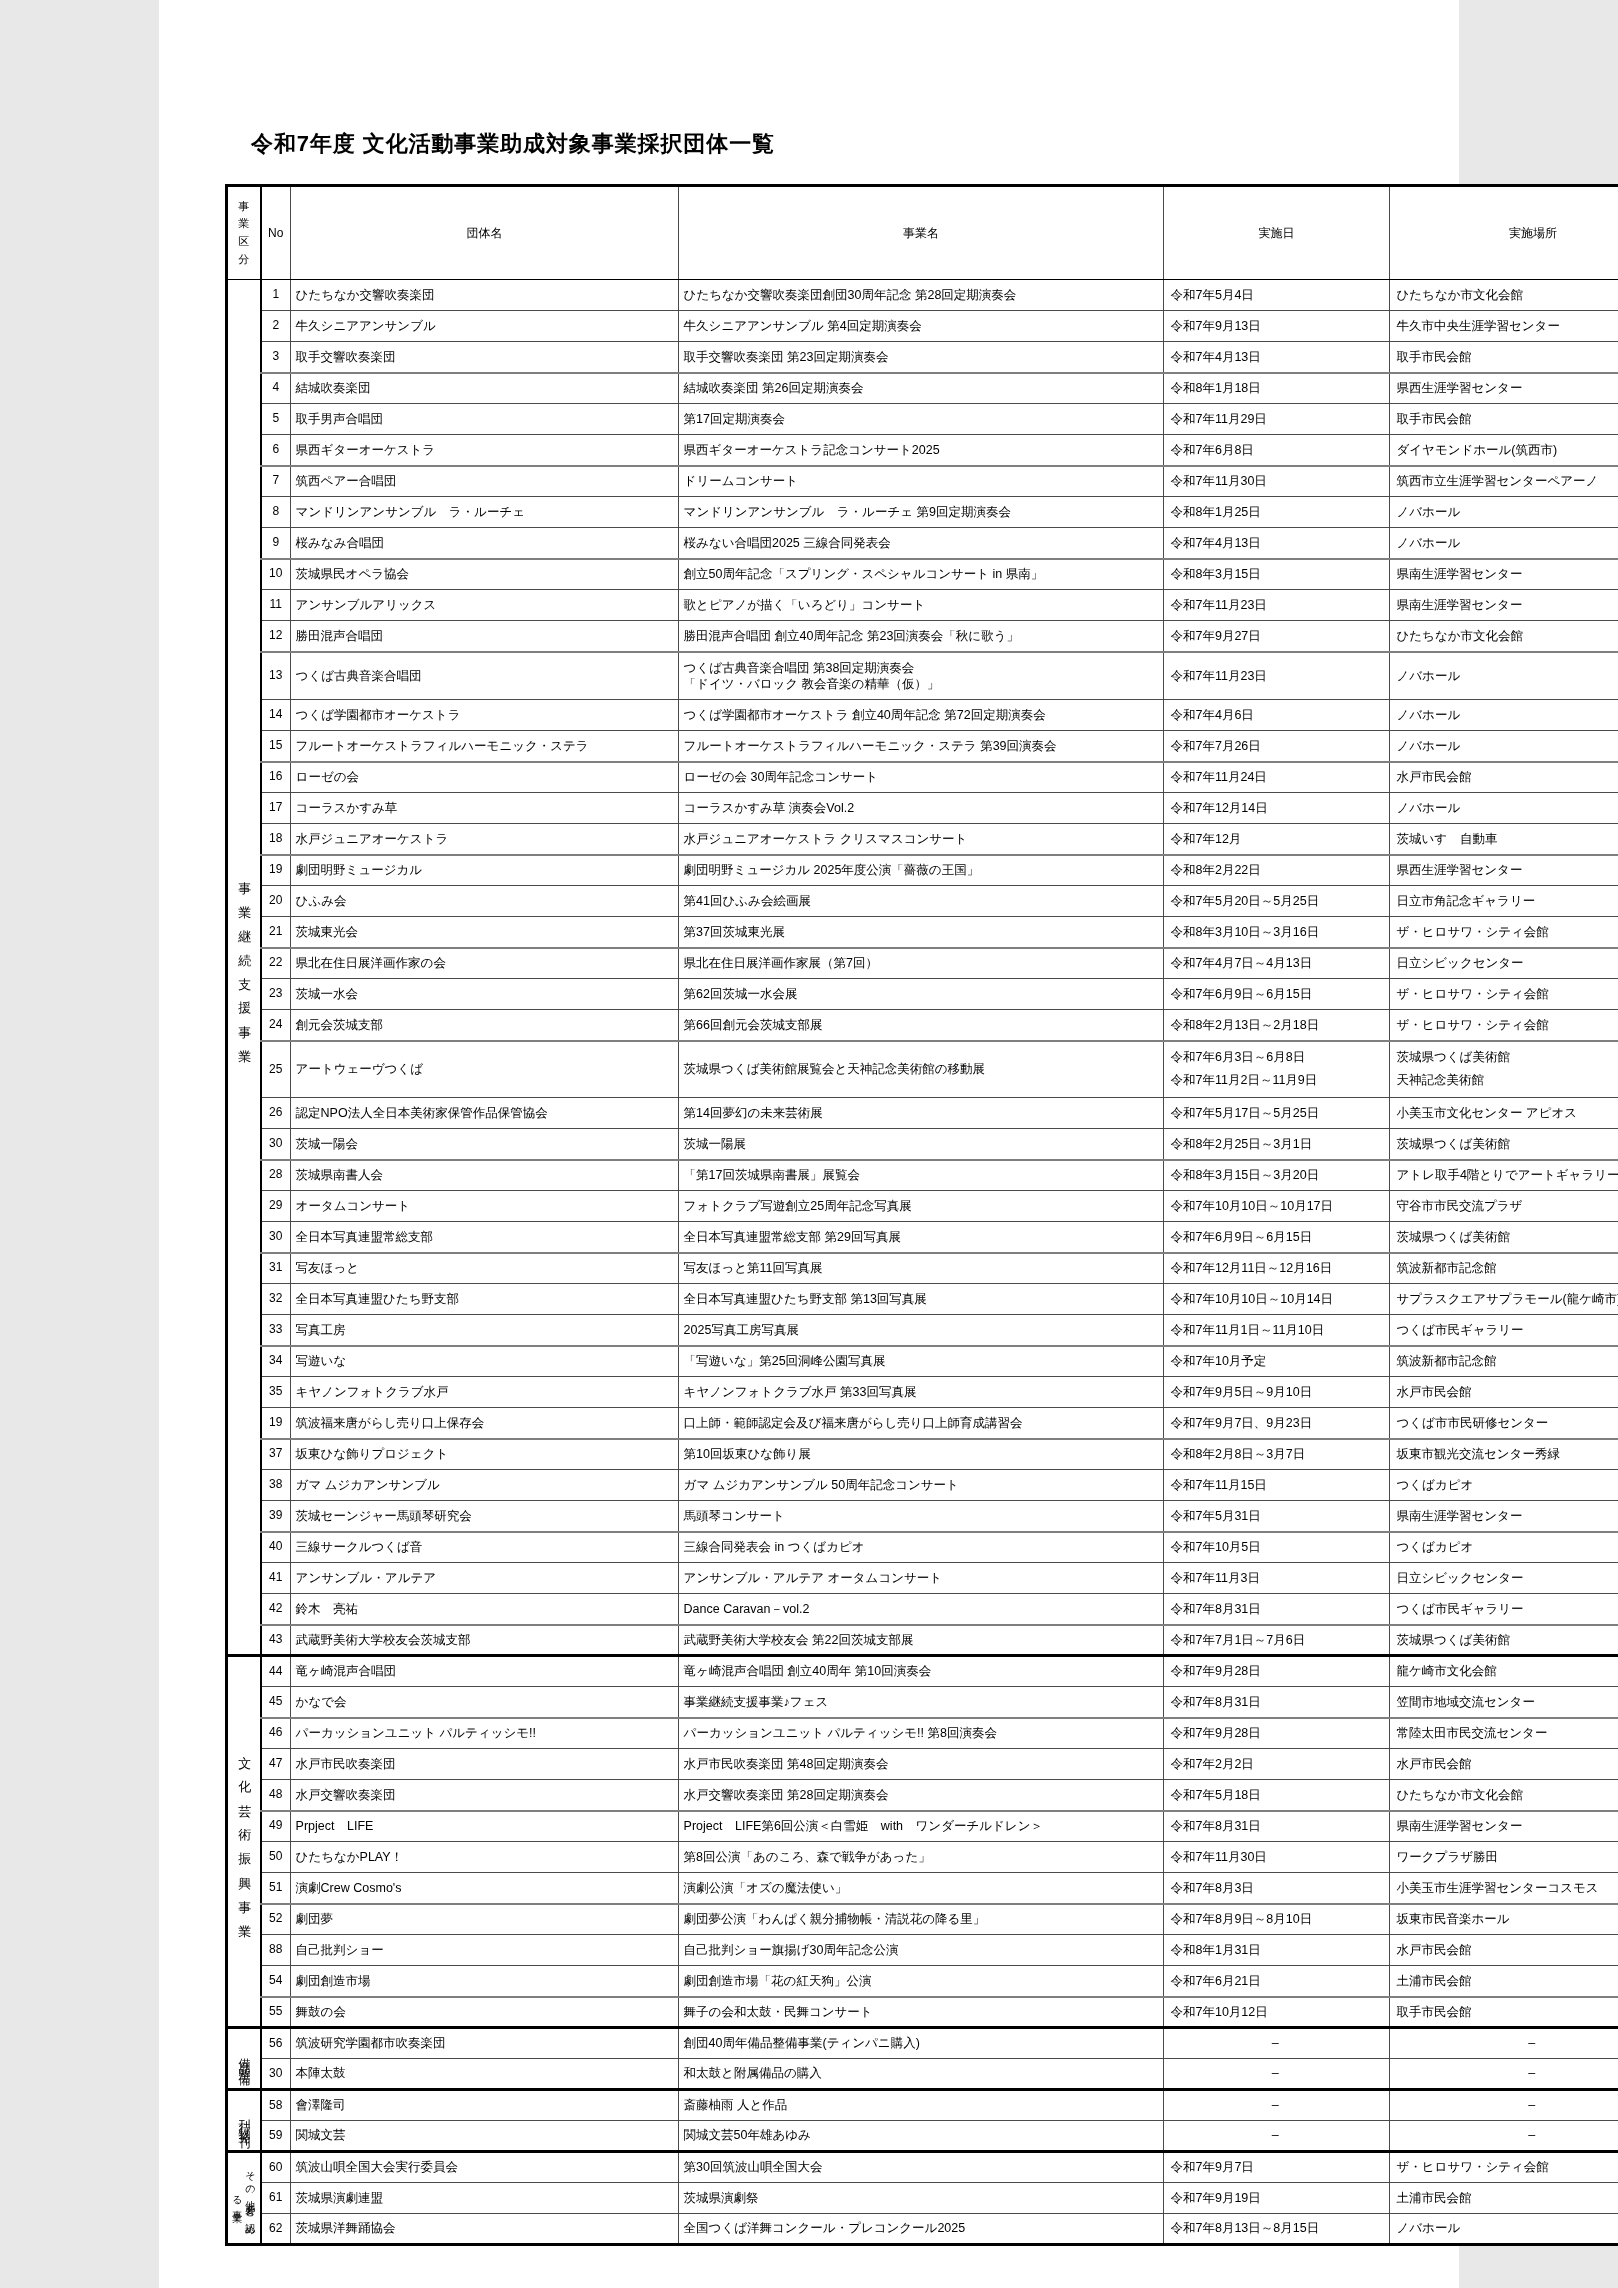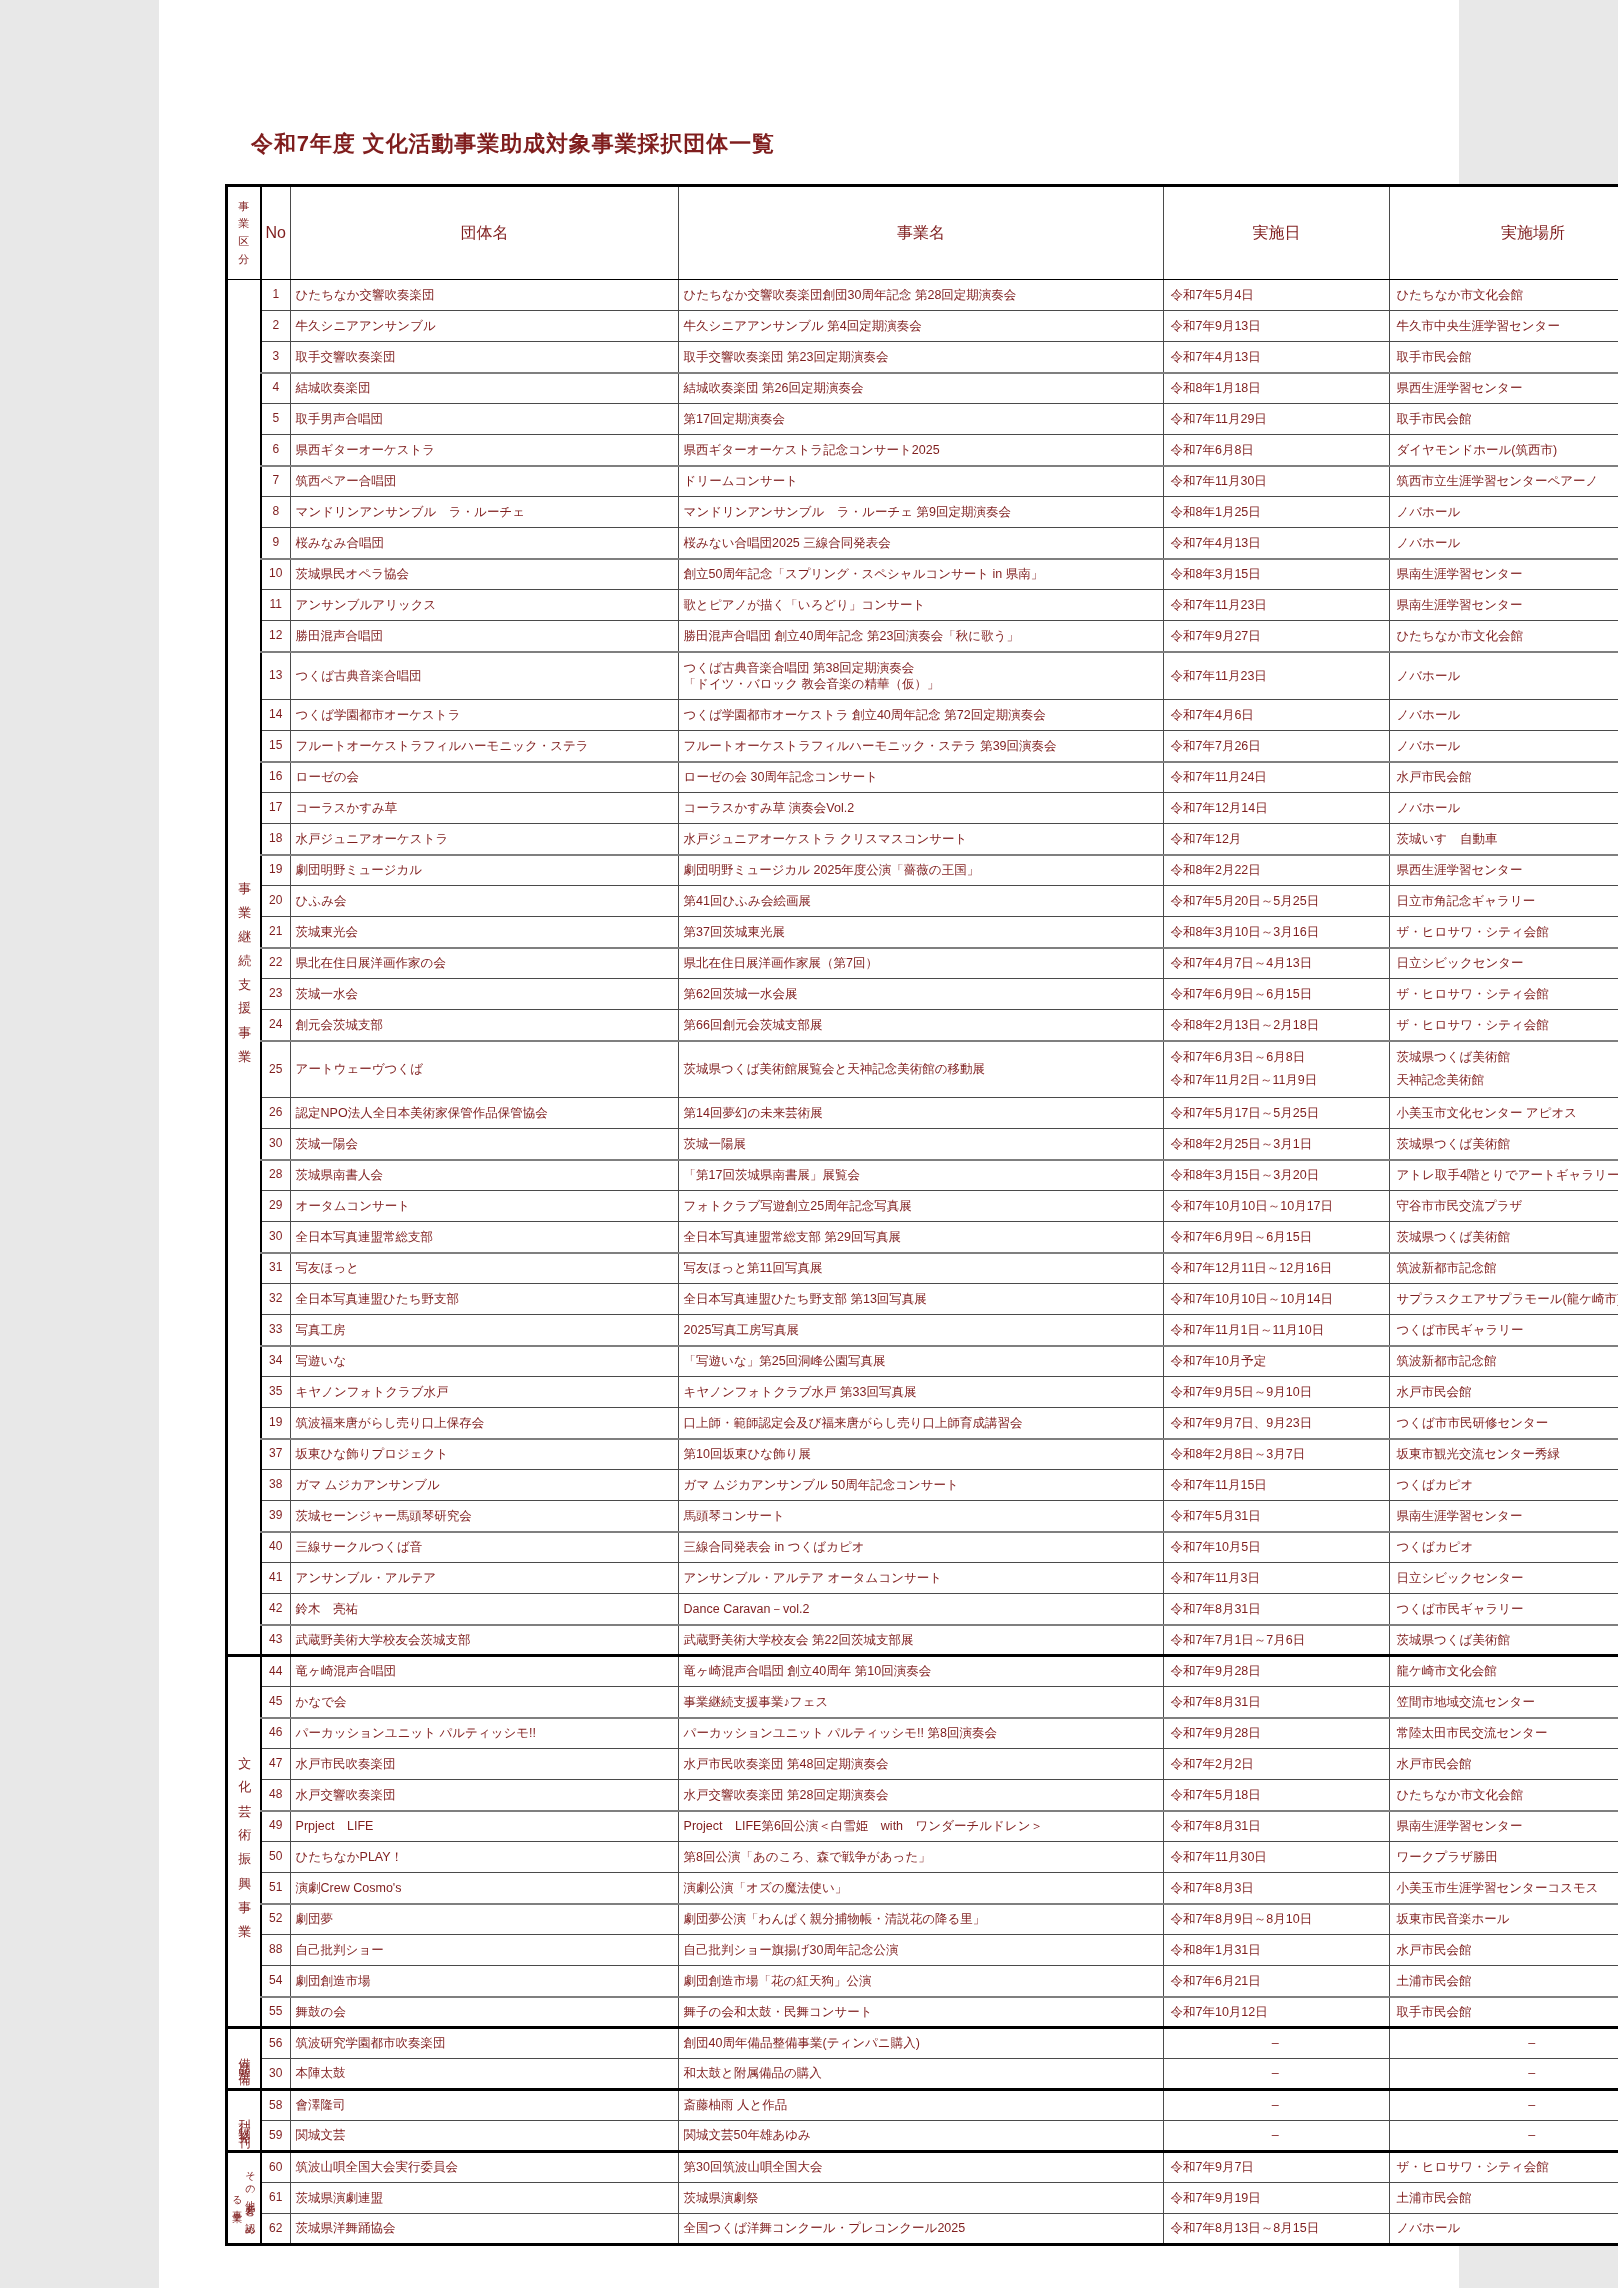--- a/index.html
+++ b/index.html
@@ -1,18 +1,18 @@
 <!DOCTYPE html>
 <html style="font-size:14.8px"><head>
 <meta charset="utf-8">
 <style>
   html,body { margin:0; padding:0; background:#e8e8e8; }
   .page {
     position:relative; width:1300px; height:2289px; margin:0 auto;
-    background:#ffffff; color:#7f1d1d;
+    background:#ffffff; color:#000000;
     font-family:"Liberation Sans","DejaVu Sans",sans-serif;
   }
   .title {
     position:absolute; left:92px; top:129px; margin:0;
     font-size:22px; font-weight:bold; letter-spacing:0.9px;
   }
   table.grant {
     position:absolute; left:66px; top:184px;
     border-collapse:collapse; table-layout:fixed; width:1451px;
     background:#fff;
@@ -21,21 +21,21 @@
   col.c-cat   { width:34px; }
   col.c-no    { width:30px; }
   col.c-org   { width:388px; }
   col.c-event { width:485px; }
   col.c-date  { width:226px; }
   col.c-place { width:288px; }
 
   th, td { border:0.9px solid #4a4a4a; }
 
   thead th {
-    height:92px; font-weight:normal; font-size:16px;
+    height:92px; font-weight:normal; font-size:12px;
     text-align:center; vertical-align:middle;
     border-bottom:1.8px solid #000; background:#fff; padding:0 3.7px;
   }
   th.h-cat { font-size:11px; padding:0 5.5px; line-height:1.6; word-break:break-all; border-right:2.8px solid #000; }
 
   tbody tr { height:31px; }
   tbody tr.tall   { height:48px; }
   tbody tr.taller { height:57px; }
 
   tbody td {

